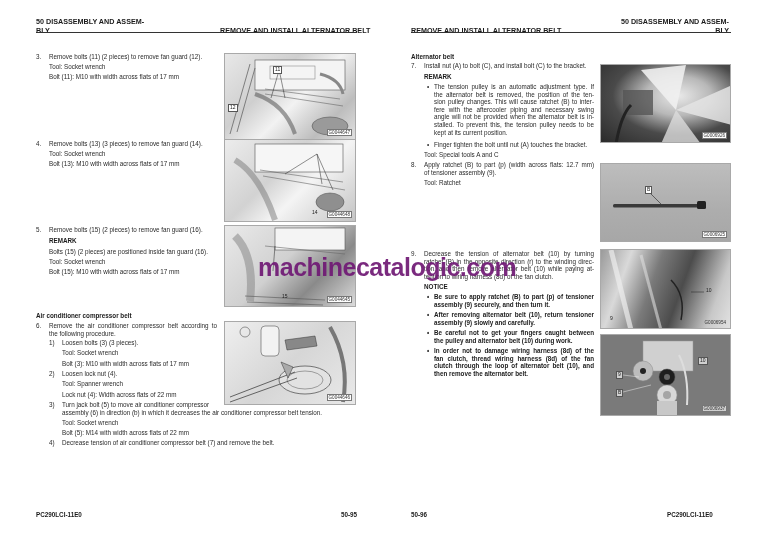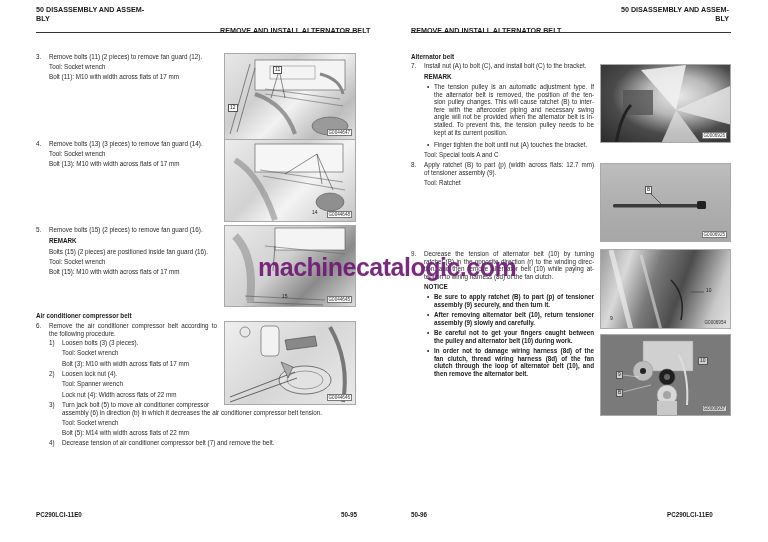--- a/index.html
+++ b/index.html
@@ -1,21 +1,21 @@
 <!DOCTYPE html>
 <html><head>
 <meta charset="utf-8">
 <style>
   * { box-sizing: border-box; margin: 0; padding: 0; }
   html, body { width: 768px; height: 542px; overflow: hidden; background: #ffffff; }
   body { font-family: "Liberation Sans", sans-serif; color: #222; position: relative; }
   .page { position: absolute; top: 0; height: 542px; width: 384px; }
   .page.left { left: 0; }
   .page.right { left: 384px; }
-  .hdr { position: absolute; top: 6px; font-size: 7.2px; font-weight: bold; line-height: 8.6px; color: #1a1a1a; }
+  .hdr { position: absolute; top: 18px; font-size: 7.2px; font-weight: bold; line-height: 8.6px; color: #1a1a1a; }
   .hdr-rule { position: absolute; top: 32px; height: 1.3px; background: #333; }
   .txt { position: absolute; font-size: 6.3px; line-height: 7.6px; color: #2a2a2a; }
   .num { position: absolute; font-size: 6.3px; line-height: 7.6px; color: #2a2a2a; }
   .b { font-weight: bold; color: #1a1a1a; }
   .just { text-align: justify; }
   .fig { position: absolute; border: 1.3px solid #a9a9a9; overflow: hidden; }
   .fig .figid { position: absolute; right: 3px; bottom: 3px; font-size: 4.6px; background: #fff; border: 0.6px solid #777; padding: 0 1px; color: #333; line-height: 5.4px; }
   .fig .callout { position: absolute; font-size: 5px; background: #fff; border: 0.6px solid #555; padding: 0 1px; line-height: 5.6px; color: #222; }
   .ftr { position: absolute; top: 511px; font-size: 6.3px; font-weight: bold; color: #1a1a1a; }
   .wm { position: absolute; top: 253px; left: 258px; font-size: 25px; font-weight: bold; color: #701a75; letter-spacing: -0.5px; white-space: nowrap; opacity: 0.93; }

